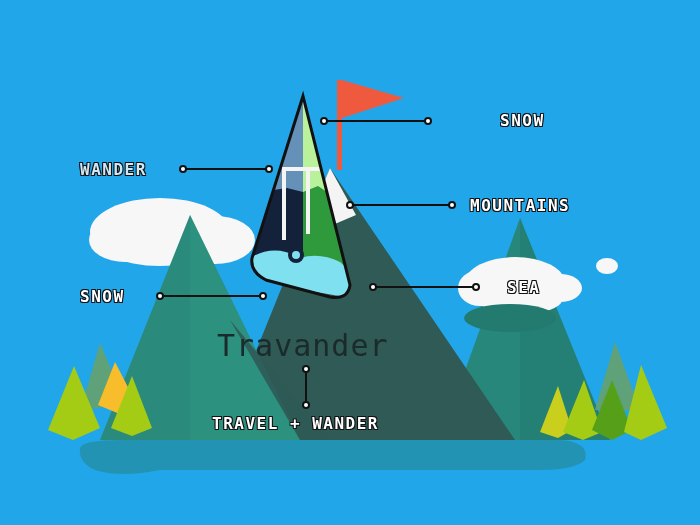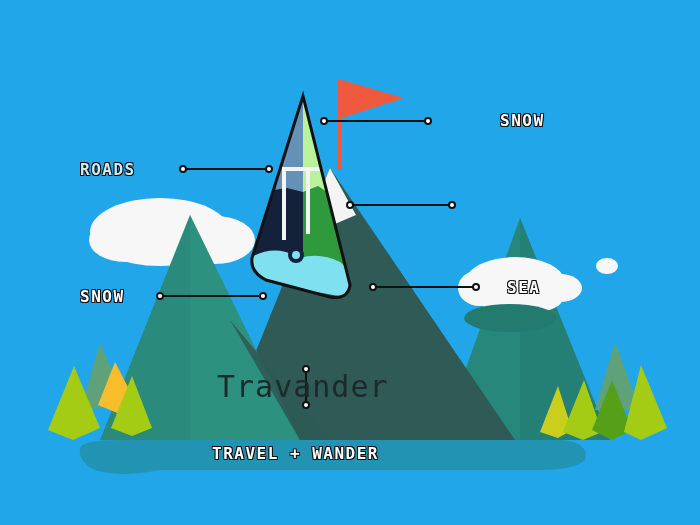--- a/index.html
+++ b/index.html
@@ -1,21 +1,21 @@
 <!DOCTYPE html>
 <html><head>
 <meta charset="utf-8">
 <style>
   html,body{margin:0;padding:0;}
   body{width:700px;height:525px;overflow:hidden;background:#22a6ea;}
   #stage{position:relative;width:700px;height:466px;background:#22a6ea;}
   svg{position:absolute;left:0;top:0;}
   .lbl{position:absolute;font-family:"DejaVu Sans Mono","Liberation Mono",monospace;font-weight:bold;font-size:16px;color:#fff;letter-spacing:1.5px;
        text-shadow:-1px -1px 0 #111,1px -1px 0 #111,-1px 1px 0 #111,1px 1px 0 #111;white-space:nowrap;}
-  .title{position:absolute;font-family:"DejaVu Sans Mono","Liberation Mono",monospace;font-size:30px;color:#1b2a2a;letter-spacing:1px;white-space:nowrap;margin-top:41px;}
+  .title{position:absolute;font-family:"DejaVu Sans Mono","Liberation Mono",monospace;font-size:30px;color:#1b2a2a;letter-spacing:1px;white-space:nowrap;}
 </style>
 </head>
 <body>
 
 <div id="stage">
 <svg width="700" height="525" viewBox="0 0 700 525">
 
   <g fill="#f7f7f7">
     <ellipse cx="160" cy="232" rx="70" ry="34"></ellipse>
     <ellipse cx="125" cy="240" rx="36" ry="22"></ellipse>
@@ -96,18 +96,19 @@
     <line x1="373" y1="287" x2="476" y2="287"></line>
         <circle cx="373" cy="287" r="3"></circle>
         <circle cx="476" cy="287" r="3"></circle>
     <line x1="306" y1="369" x2="306" y2="405"></line>
         <circle cx="306" cy="369" r="3"></circle>
         <circle cx="306" cy="405" r="3"></circle>
   </g>
 </svg>
 
 <div class="lbl" style="left:500px;top:111px;">SNOW</div>
-<div class="lbl" style="left:80px;top:160px;color:#cfe8f5;">ROADS</div>
+<div class="lbl" style="left:80px;top:160px;color:#cfe8f5;">WANDER</div>
+<div class="lbl" style="left:470px;top:196px;">MOUNTAINS</div>
 <div class="lbl" style="left:80px;top:287px;">SNOW</div>
 <div class="lbl" style="left:507px;top:278px;text-align:center;">SEA</div>
 <div class="title" style="left:217px;top:328px;">Travander</div>
-<div class="lbl" style="left:212px;top:414px;margin-top:30px;">TRAVEL + WANDER</div>
+<div class="lbl" style="left:212px;top:414px;">TRAVEL + WANDER</div>
 </div>
 
 </body></html>

